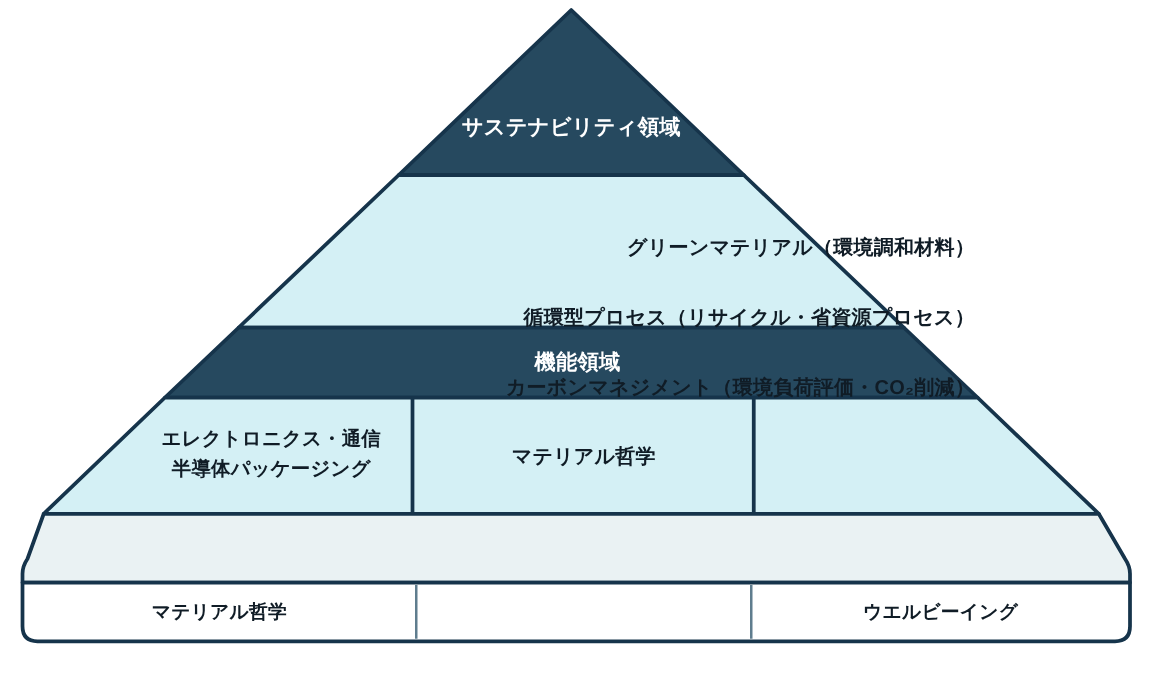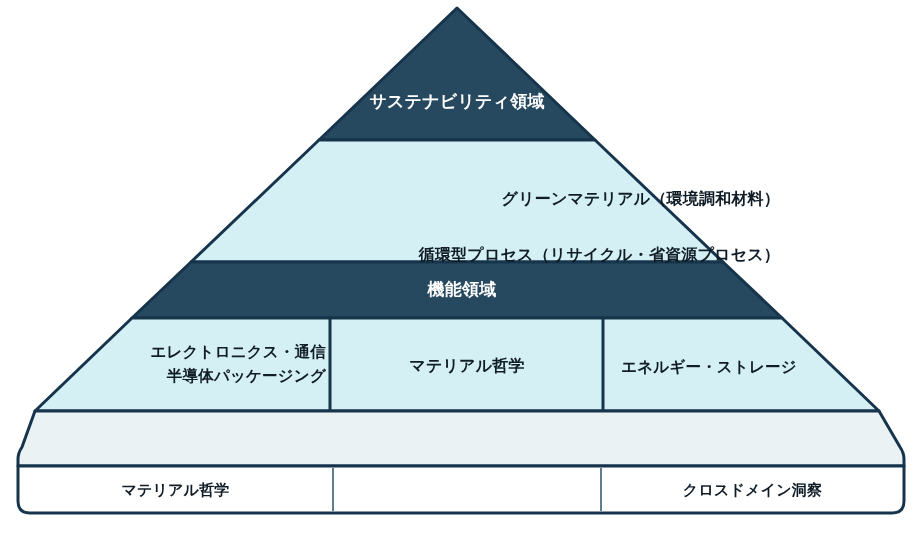--- a/index.html
+++ b/index.html
@@ -26,21 +26,21 @@
     font-weight: 700;
     text-align: center;
     color: #101c26;
     letter-spacing: 0.2px;
     white-space: pre-line;
   }
   .txt.light { color: #ffffff; }
   .l1 { left: 317px; top: 91px;  width: 280px; font-size: 17px; line-height: 22px; }
   .l2 { left: 140px; top: 157px; width: 640px; font-size: 16px; line-height: 28px; text-align: right; }
   .l3 { left: 252px; top: 279px; width: 420px; font-size: 17px; line-height: 21px; }
-  .c41 { left: 108px; top: 340px; width: 218px; font-size: 15.5px; line-height: 24px; text-align: right; }
+  .c41 { left: 108px; top: 340px; width: 218px; font-size: 15.5px; line-height: 24px; }
   .c42 { left: 336px; top: 355px; width: 262px; font-size: 16px;   line-height: 21px; }
   .c43 { left: 600px; top: 356px; width: 218px; font-size: 15.5px; line-height: 21px; }
   .l5 { left: 281px; top: 428px; width: 360px; font-size: 16px; line-height: 21px; }
   .c61 { left: 20px;  top: 480px; width: 311px; font-size: 15px; line-height: 20px; }
   .c62 { left: 335px; top: 480px; width: 264px; font-size: 15px; line-height: 20px; }
   .c63 { left: 603px; top: 480px; width: 299px; font-size: 15px; line-height: 20px; }
 </style>
 </head>
 <body>
 
@@ -63,26 +63,26 @@
     <path d="M18,466 L904,466 L904,501 Q904,513 892,513 L30,513 Q18,513 18,501 Z" stroke="#16344b" stroke-width="3" stroke-linejoin="round" fill="#ffffff"></path>
     <line x1="333" y1="468" x2="333" y2="511" stroke="#5f7d8e" stroke-width="2"></line>
     <line x1="601" y1="468" x2="601" y2="511" stroke="#5f7d8e" stroke-width="2"></line>
   </svg>
 
   <div class="txt light l1">サステナビリティ領域</div>
 
   <div class="txt l2">
     <div>グリーンマテリアル（環境調和材料）</div>
     <div>循環型プロセス（リサイクル・省資源プロセス）</div>
+    <div>カーボンマネジメント（環境負荷評価・CO₂削減）</div>
   </div>
 
   <div class="txt light l3">機能領域</div>
 
   <div class="txt c41">エレクトロニクス・通信
 半導体パッケージング</div>
   <div class="txt c42">マテリアル哲学</div>
-  <div class="txt c43">エネルギー・ストレージ</div>
 
 
   <div class="txt c61">マテリアル哲学</div>
-  <div class="txt c63">クロスドメイン洞察</div>
+  <div class="txt c63">ウエルビーイング</div>
 
 </div>
 
 </body></html>

